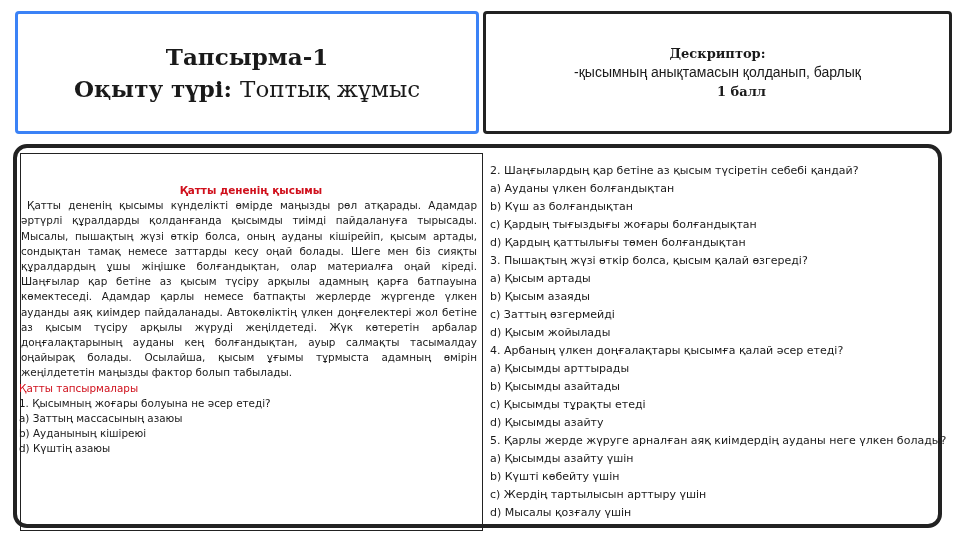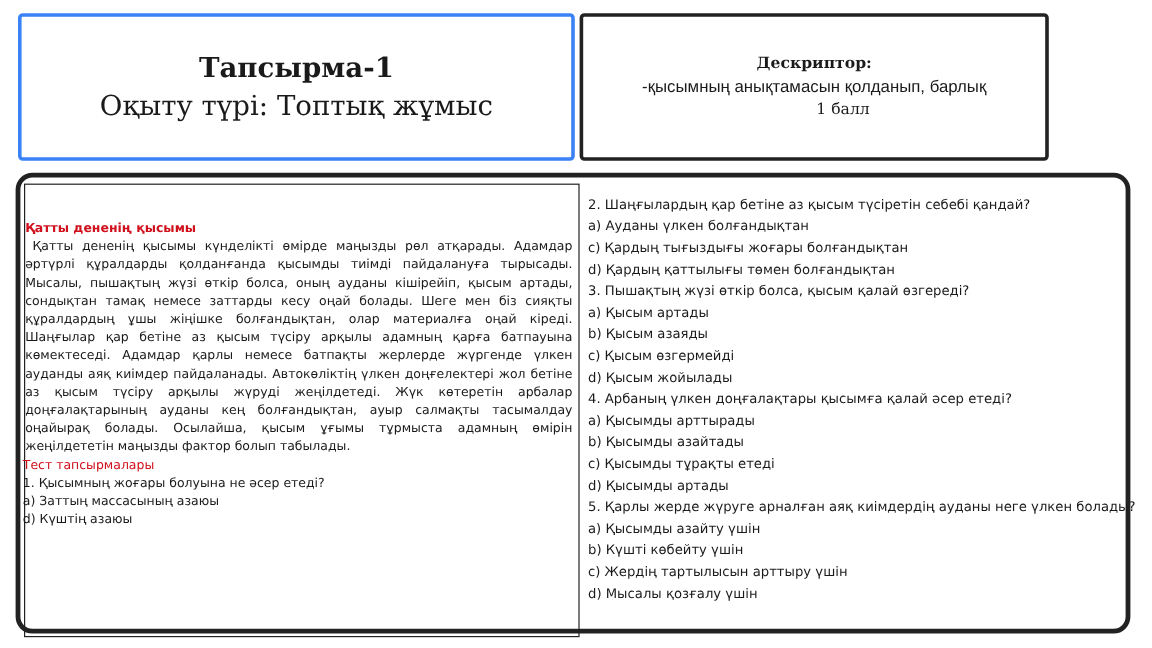--- a/index.html
+++ b/index.html
@@ -1,36 +1,36 @@
 <!DOCTYPE html>
 <html><head>
 <meta charset="utf-8">
 <style>
   html, body { margin:0; padding:0; }
   body { width:960px; height:540px; background:#ffffff; position:relative; overflow:hidden;
          font-family:"DejaVu Sans", sans-serif; color:#1a1a1a; }
   .box-title { position:absolute; left:15px; top:11px; width:464px; height:123px;
          border:3px solid #3b82f6; border-radius:4px; box-sizing:border-box;
          display:flex; flex-direction:column; align-items:center; justify-content:center; }
-  .box-desc { position:absolute; left:483px; top:11px; width:391px; height:123px;
+  .box-desc { position:absolute; left:483px; top:11px; width:469px; height:123px;
          border:3px solid #222; border-radius:4px; box-sizing:border-box;
          display:flex; flex-direction:column; align-items:center; justify-content:center; }
   .title-line1 { font-family:"DejaVu Serif", serif; font-weight:bold; font-size:23px; line-height:32px; }
   .title-line2 { font-family:"DejaVu Serif", serif; font-size:23px; line-height:32px; }
-  .title-line2 b { font-weight:normal; }
+  .title-line2 b { font-weight:bold; }
   .desc-head { font-family:"DejaVu Serif", serif; font-weight:bold; font-size:13px; line-height:19px; }
   .desc-text { font-family:"Liberation Sans", sans-serif; font-size:14px; line-height:19px; text-align:right; }
-  .desc-score { font-family:"DejaVu Serif", serif; font-weight:normal; font-size:13px; line-height:19px;margin-left:48px; }
+  .desc-score { font-family:"DejaVu Serif", serif; font-weight:bold; font-size:13px; line-height:19px;margin-left:48px; }
   .big-frame { position:absolute; left:13px; top:144px; width:929px; height:384px;
          border:4px solid #222; border-radius:14px; box-sizing:border-box; }
   .inner-left { position:absolute; left:20px; top:153px; width:463px; height:378px;
          border:1px solid #222; box-sizing:border-box; }
   .left-content { position:absolute; left:21px; top:183px; width:460px;
          font-family:"DejaVu Sans", sans-serif; font-size:10.4px; line-height:15.2px; }
-  .red-head { color:#d0101c; font-weight:bold; }
+  .red-head { color:#d0101c; font-weight:bold; text-align:center; }
   .para { text-align:justify; text-indent:6px; padding:0 4px 0 0; }
   .red-sub { color:#d0101c; margin-left:-2px; }
   .right-content { position:absolute; left:490px; top:150px; width:470px;
          font-family:"DejaVu Sans", sans-serif; font-size:11px; line-height:18px; white-space:nowrap;margin-top:12px; }
   .line { display:block; }
 </style>
 </head>
 <body>
 
 <div class="box-title">
@@ -43,48 +43,50 @@
   <div class="desc-text">-қысымның анықтамасын қолданып, барлық</div>
   <div class="desc-score">1 балл</div>
 </div>
 
 <div class="big-frame"></div>
 <div class="inner-left"></div>
 
 <div class="left-content">
   <div class="red-head">Қатты дененің қысымы</div>
   <div class="para">Қатты дененің қысымы күнделікті өмірде маңызды рөл атқарады. Адамдар әртүрлі құралдарды қолданғанда қысымды тиімді пайдалануға тырысады. Мысалы, пышақтың жүзі өткір болса, оның ауданы кішірейіп, қысым артады, сондықтан тамақ немесе заттарды кесу оңай болады. Шеге мен біз сияқты құралдардың ұшы жіңішке болғандықтан, олар материалға оңай кіреді. Шаңғылар қар бетіне аз қысым түсіру арқылы адамның қарға батпауына көмектеседі. Адамдар қарлы немесе батпақты жерлерде жүргенде үлкен ауданды аяқ киімдер пайдаланады. Автокөліктің үлкен доңғелектері жол бетіне аз қысым түсіру арқылы жүруді жеңілдетеді. Жүк көтеретін арбалар доңғалақтарының ауданы кең болғандықтан, ауыр салмақты тасымалдау оңайырақ болады. Осылайша, қысым ұғымы тұрмыста адамның өмірін жеңілдететін маңызды фактор болып табылады.</div>
-  <div class="red-sub">Тест тапсырмалары</div>
+  <div class="red-sub">Қатты тапсырмалары</div>
   <div style="margin-left:-2px;">
     <span class="line">1. Қысымның жоғары болуына не әсер етеді?</span>
     <span class="line">a) Заттың массасының азаюы</span>
+    <span class="line">b) Ауданының кішіреюі</span>
     <span class="line">d) Күштің азаюы</span>
   </div>
 </div>
 
 <div class="right-content">
   <div>
     <span class="line">2. Шаңғылардың қар бетіне аз қысым түсіретін себебі қандай?</span>
     <span class="line">a) Ауданы үлкен болғандықтан</span>
+    <span class="line">b) Күш аз болғандықтан</span>
     <span class="line">c) Қардың тығыздығы жоғары болғандықтан</span>
     <span class="line">d) Қардың қаттылығы төмен болғандықтан</span>
   </div>
   <div>
     <span class="line">3. Пышақтың жүзі өткір болса, қысым қалай өзгереді?</span>
     <span class="line">a) Қысым артады</span>
     <span class="line">b) Қысым азаяды</span>
-    <span class="line">c) Қысым өзгермейді</span>
+    <span class="line">c) Заттың өзгермейді</span>
     <span class="line">d) Қысым жойылады</span>
   </div>
   <div>
     <span class="line">4. Арбаның үлкен доңғалақтары қысымға қалай әсер етеді?</span>
     <span class="line">a) Қысымды арттырады</span>
     <span class="line">b) Қысымды азайтады</span>
     <span class="line">c) Қысымды тұрақты етеді</span>
-    <span class="line">d) Қысымды артады</span>
+    <span class="line">d) Қысымды азайту</span>
   </div>
   <div>
     <span class="line">5. Қарлы жерде жүруге арналған аяқ киімдердің ауданы неге үлкен болады?</span>
     <span class="line">a) Қысымды азайту үшін</span>
     <span class="line">b) Күшті көбейту үшін</span>
     <span class="line">c) Жердің тартылысын арттыру үшін</span>
     <span class="line">d) Мысалы қозғалу үшін</span>
   </div>
 </div>
 

